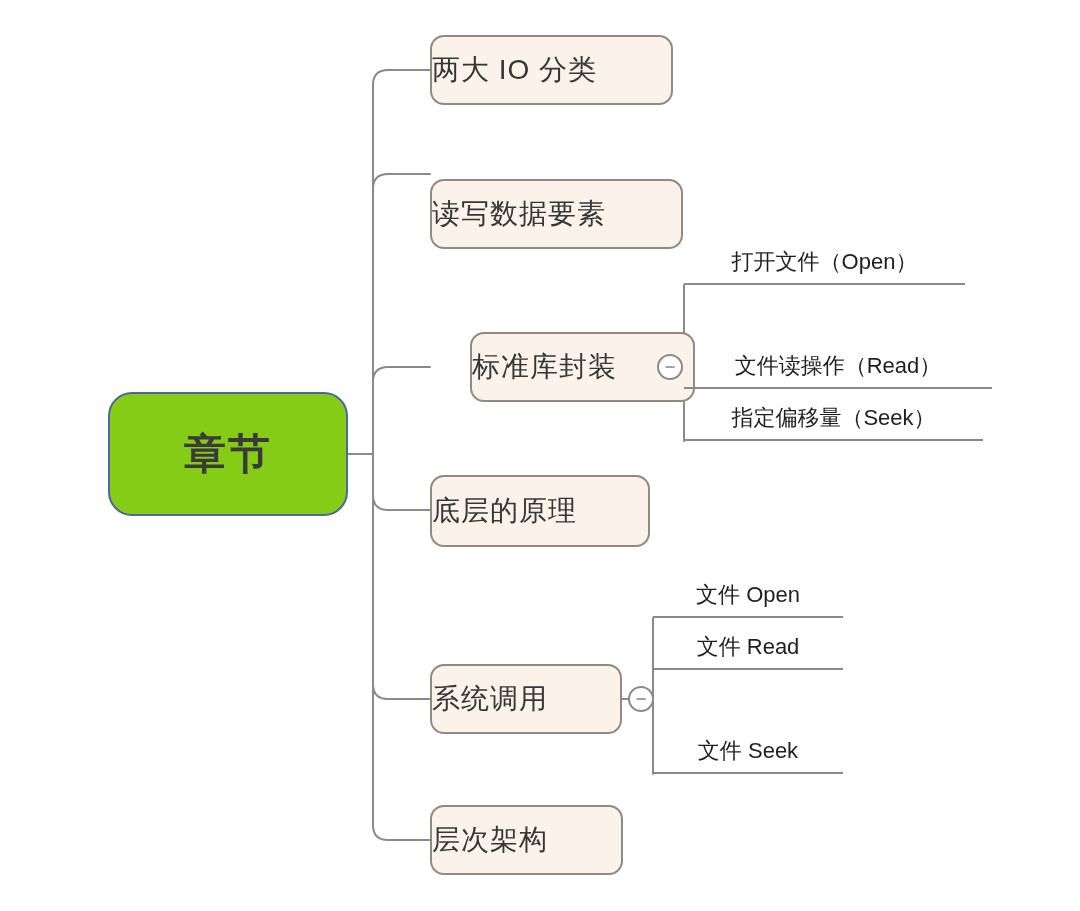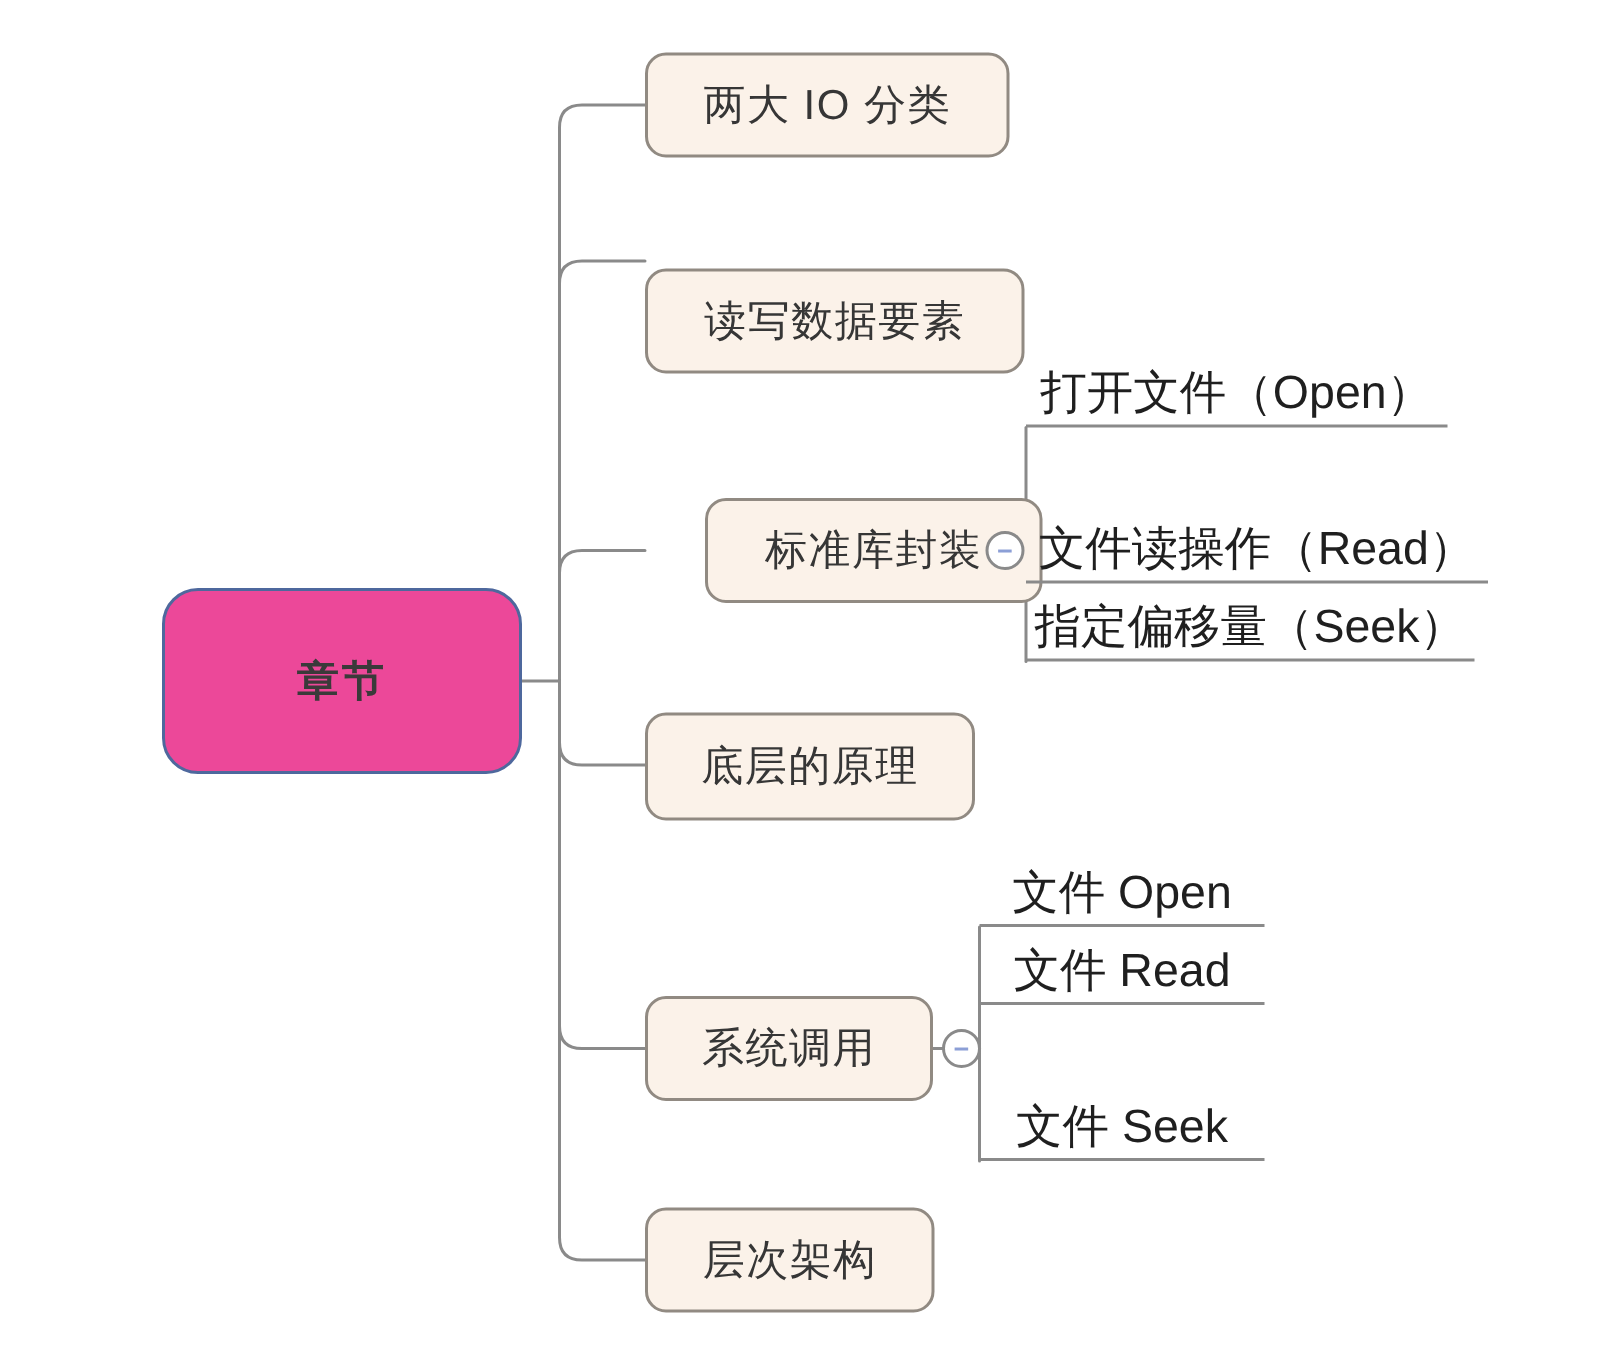--- a/index.html
+++ b/index.html
@@ -3,51 +3,51 @@
 <meta charset="utf-8">
 <style>
   html,body{margin:0;padding:0;background:#ffffff;}
   body{font-family:"Liberation Sans","DejaVu Sans",sans-serif;color:#363636;}
   #canvas{position:relative;width:1080px;height:911px;background:#ffffff;overflow:hidden;}
   #connector-layer{position:absolute;left:0;top:0;width:1080px;height:911px;}
 
   .topic{
     position:absolute;
     box-sizing:border-box;
-    display:flex;align-items:center;justify-content:center;
+    display:flex;align-items:center;
     background:#FBF2E9;
     border:2px solid #918A82;
     border-radius:14px;
     font-size:28px;
     color:#363636;
     letter-spacing:1px;
     cursor:default;
     white-space:nowrap;
   }
   .root-topic{
     position:absolute;
     box-sizing:border-box;
     display:flex;align-items:center;justify-content:center;
-    background:#ec4899;
+    background:#84cc16;
     border:2px solid #4E689D;
     border-radius:24px;
-    font-size:28px;
+    font-size:42px;
     font-weight:700;
     color:#3A3A3A;
     letter-spacing:2px;
     white-space:nowrap;
     font-family:Liberation Mono, monospace;
   }
   .leaf-row{
     position:absolute;
     box-sizing:border-box;
     height:44px;
     line-height:42px;
     text-align:center;
-    font-size:31px;
+    font-size:22px;
     color:#1f1f1f;
     border-bottom:2px solid #8A8A8A;
     white-space:nowrap;
   }
   .collapse-btn{
     position:absolute;
     box-sizing:border-box;
     width:26px;height:26px;
     border-radius:50%;
     background:#ffffff;

